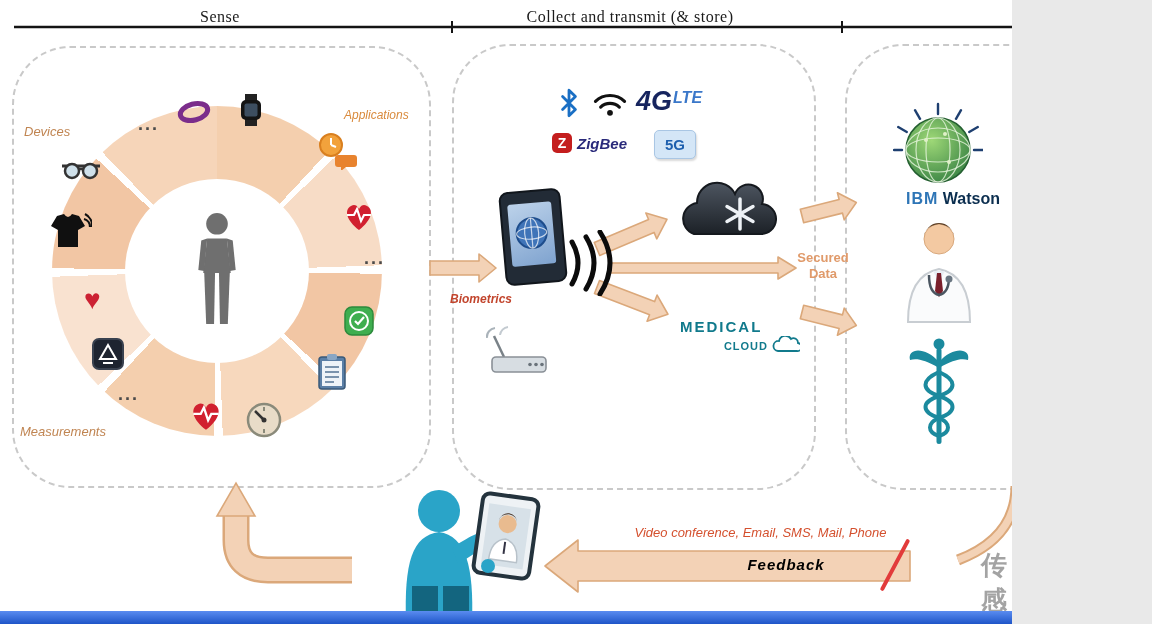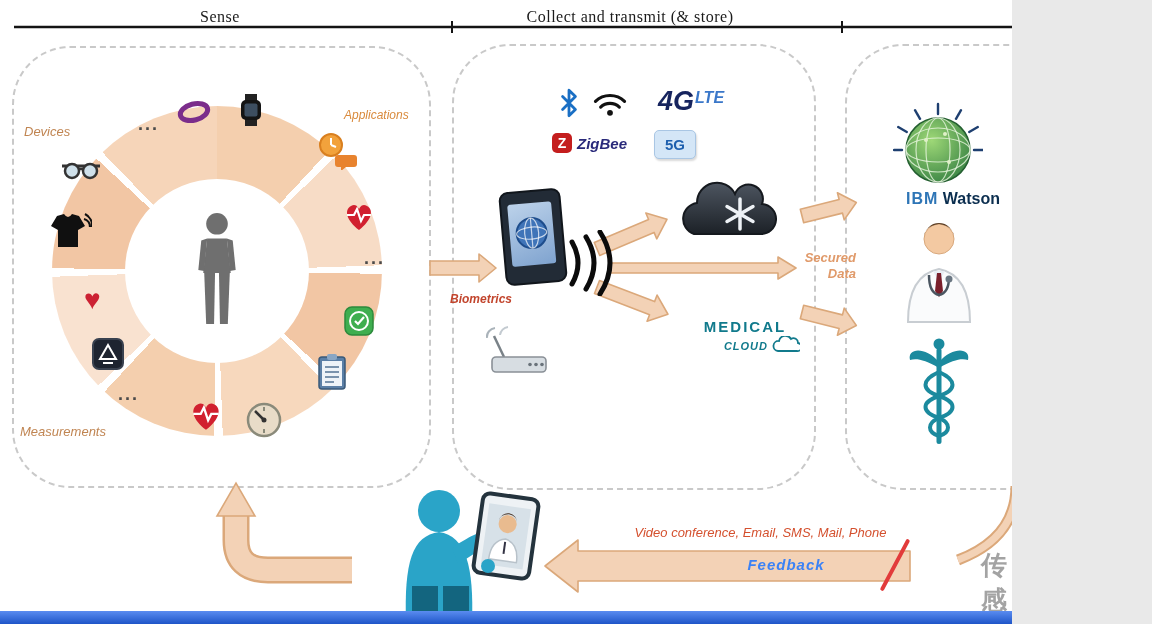--- a/index.html
+++ b/index.html
@@ -17,48 +17,48 @@
       #f4cfae 0deg 43deg,#fff 43deg 46deg,
       #f7dcc6 46deg 88deg,#fff 88deg 91deg,
       #f2c6a4 91deg 133deg,#fff 133deg 136deg,
       #f7d8bd 136deg 178deg,#fff 178deg 181deg,
       #f4cfae 181deg 223deg,#fff 223deg 226deg,
       #f9e2d0 226deg 268deg,#fff 268deg 271deg,
       #f2c6a4 271deg 313deg,#fff 313deg 316deg,
       #f6d5b9 316deg 360deg);}
   #ring-hole{position:absolute;left:73px;top:73px;width:184px;height:184px;border-radius:50%;background:#fff;}
   .heart{font-size:28px;color:#cc2233;line-height:1;}
-  #fourg-lte{position:absolute;left:636px;top:86px;z-index:5;font-style:italic;font-weight:bold;margin-left:22px;}
+  #fourg-lte{position:absolute;left:636px;top:86px;z-index:5;font-style:italic;font-weight:bold;}
   #fourg-lte .fourg{font-size:27px;color:#16245e;}
   #fourg-lte .lte{font-size:16px;color:#3a77c9;position:relative;top:-7px;margin-left:1px;}
   #zigbee-row{position:absolute;left:552px;top:133px;z-index:5;display:flex;align-items:center;}
   #zigbee-badge{width:20px;height:20px;background:#c41e1e;border-radius:5px;color:#fff;
     font-weight:bold;font-size:14px;display:flex;align-items:center;justify-content:center;}
   #zigbee-word{margin-left:5px;font-size:15px;font-weight:bold;font-style:italic;color:#29297a;}
   #fiveg-badge{position:absolute;left:654px;top:130px;z-index:5;width:40px;height:27px;background:#d4e6f7;
     border:1px solid #a9c6e4;border-radius:5px;display:flex;align-items:center;justify-content:center;
     font-weight:bold;font-size:15px;color:#1d5fae;box-shadow:1px 2px 2px rgba(0,0,0,.15);}
   #phone{position:absolute;left:502px;top:190px;width:58px;height:90px;background:#222b36;border:2px solid #11161c;
     border-radius:9px;transform:rotate(-5deg);z-index:4;}
   #phone-screen{position:absolute;left:6px;top:11px;width:44px;height:62px;border-radius:3px;
     background:linear-gradient(160deg,#bcd2ea,#7fa3cf);overflow:hidden;}
-  #med-cloud{position:absolute;left:680px;top:312px;width:130px;z-index:5;color:#117a8c;text-align:center;}
+  #med-cloud{position:absolute;left:680px;top:312px;width:130px;z-index:5;color:#117a8c;text-align:left;}
   #med-cloud .name{font-variant:small-caps;font-weight:bold;font-size:22px;letter-spacing:2px;}
   #med-cloud .row2{display:flex;align-items:center;justify-content:flex-end;gap:4px;margin-top:-2px;padding-right:10px;}
-  #med-cloud .cloudword{font-variant:small-caps;font-weight:bold;font-size:15px;letter-spacing:1px;font-style:italic;}
+  #med-cloud .cloudword{font-variant:small-caps;font-weight:bold;font-size:15px;letter-spacing:1px;}
   #biometrics{position:absolute;left:450px;top:292px;z-index:5;font-size:12px;font-style:italic;font-weight:bold;color:#c2452d;}
-  #secured{position:absolute;left:790px;top:250px;width:66px;z-index:5;text-align:right;
-    font-size:13px;font-style:italic;font-weight:bold;color:#e09a6a;line-height:1.25;}
+  #secured{position:absolute;left:790px;top:250px;width:66px;z-index:5;text-align:center;
+    font-size:13px;font-weight:bold;color:#e09a6a;line-height:1.25;}
   #ibm-watson{position:absolute;left:888px;top:190px;width:112px;z-index:5;text-align:right;font-weight:bold;font-size:16px;}
   #ibm-watson .ibm{color:#2e75b6;letter-spacing:1px;}
   #ibm-watson .watson{color:#0b2e4f;}
   #fb-channels{position:absolute;left:588px;top:525px;width:345px;z-index:5;text-align:center;
     font-size:13px;font-style:italic;color:#d4502e;}
   #fb-label{position:absolute;left:716px;top:556px;width:140px;z-index:5;text-align:center;
-    font-size:15px;font-style:italic;font-weight:bold;color:#3b82f6;letter-spacing:1px;}
+    font-size:15px;font-style:italic;font-weight:bold;color:#000000;letter-spacing:1px;}
   #watermark{position:absolute;left:946px;top:548px;z-index:6;display:flex;align-items:center;gap:22px;}
   #watermark .wm-text{font-size:26px;font-weight:bold;color:#a3a3a3;letter-spacing:2px;}
   #red-slash{position:absolute;left:893px;top:536px;width:4px;height:58px;background:#e23b3b;
     transform:rotate(28deg);border-radius:2px;z-index:6;}
   #bottom-bar{position:absolute;left:0;bottom:0;width:100%;height:13px;z-index:7;
     background:linear-gradient(180deg,#5a8cf0,#1e55c8);}
   svg{display:block;}
 </style>
 </head>
 <body>

